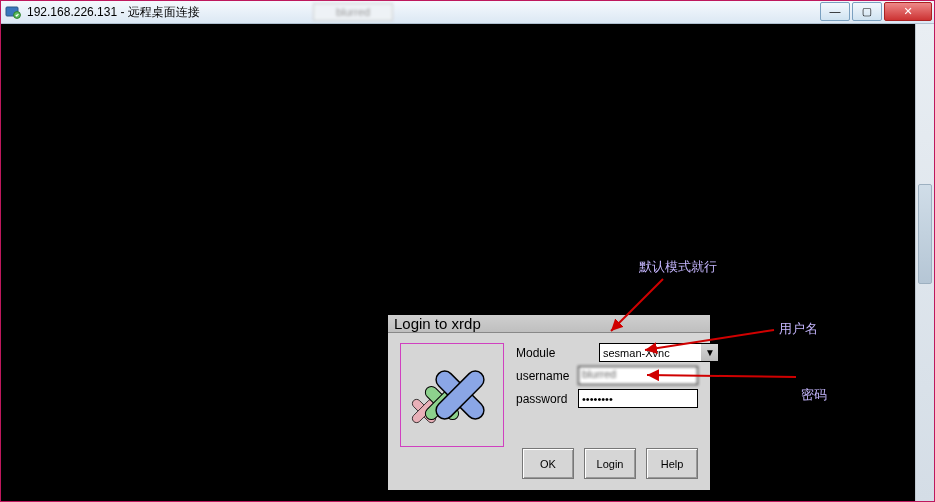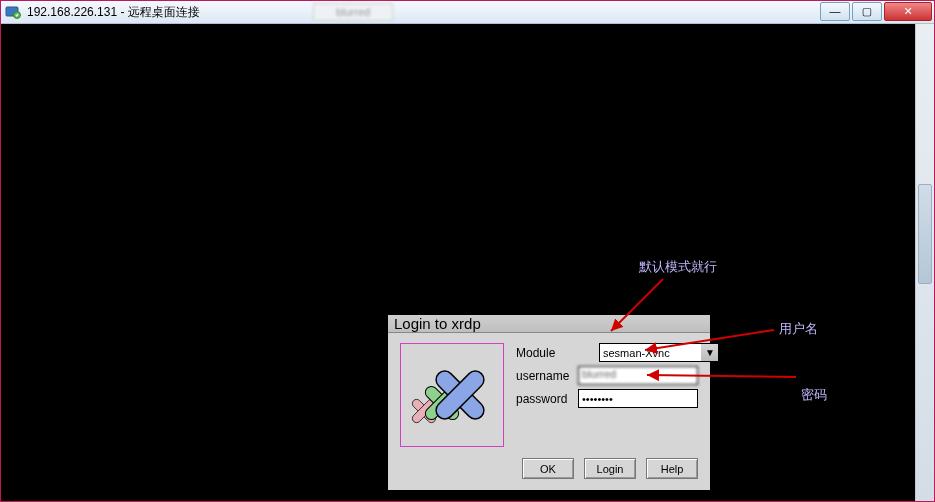--- a/index.html
+++ b/index.html
@@ -178,21 +178,21 @@
     filter: blur(1.8px);
   }
   .button-row {
     position:absolute;
     right:12px; bottom:11px;
     display:flex;
     gap:10px;
   }
   .xrdp-button {
     min-width:52px;
-    height:21px;
+    height:31px;
     background:#d6d6d6;
     border:1px solid #777;
     box-shadow: inset 1px 1px 0 #fff, inset -1px -1px 0 #999;
     font-size:11px;
     padding:2px 8px;
     cursor:pointer;
     text-align:center;
   }
   
   .anno {

